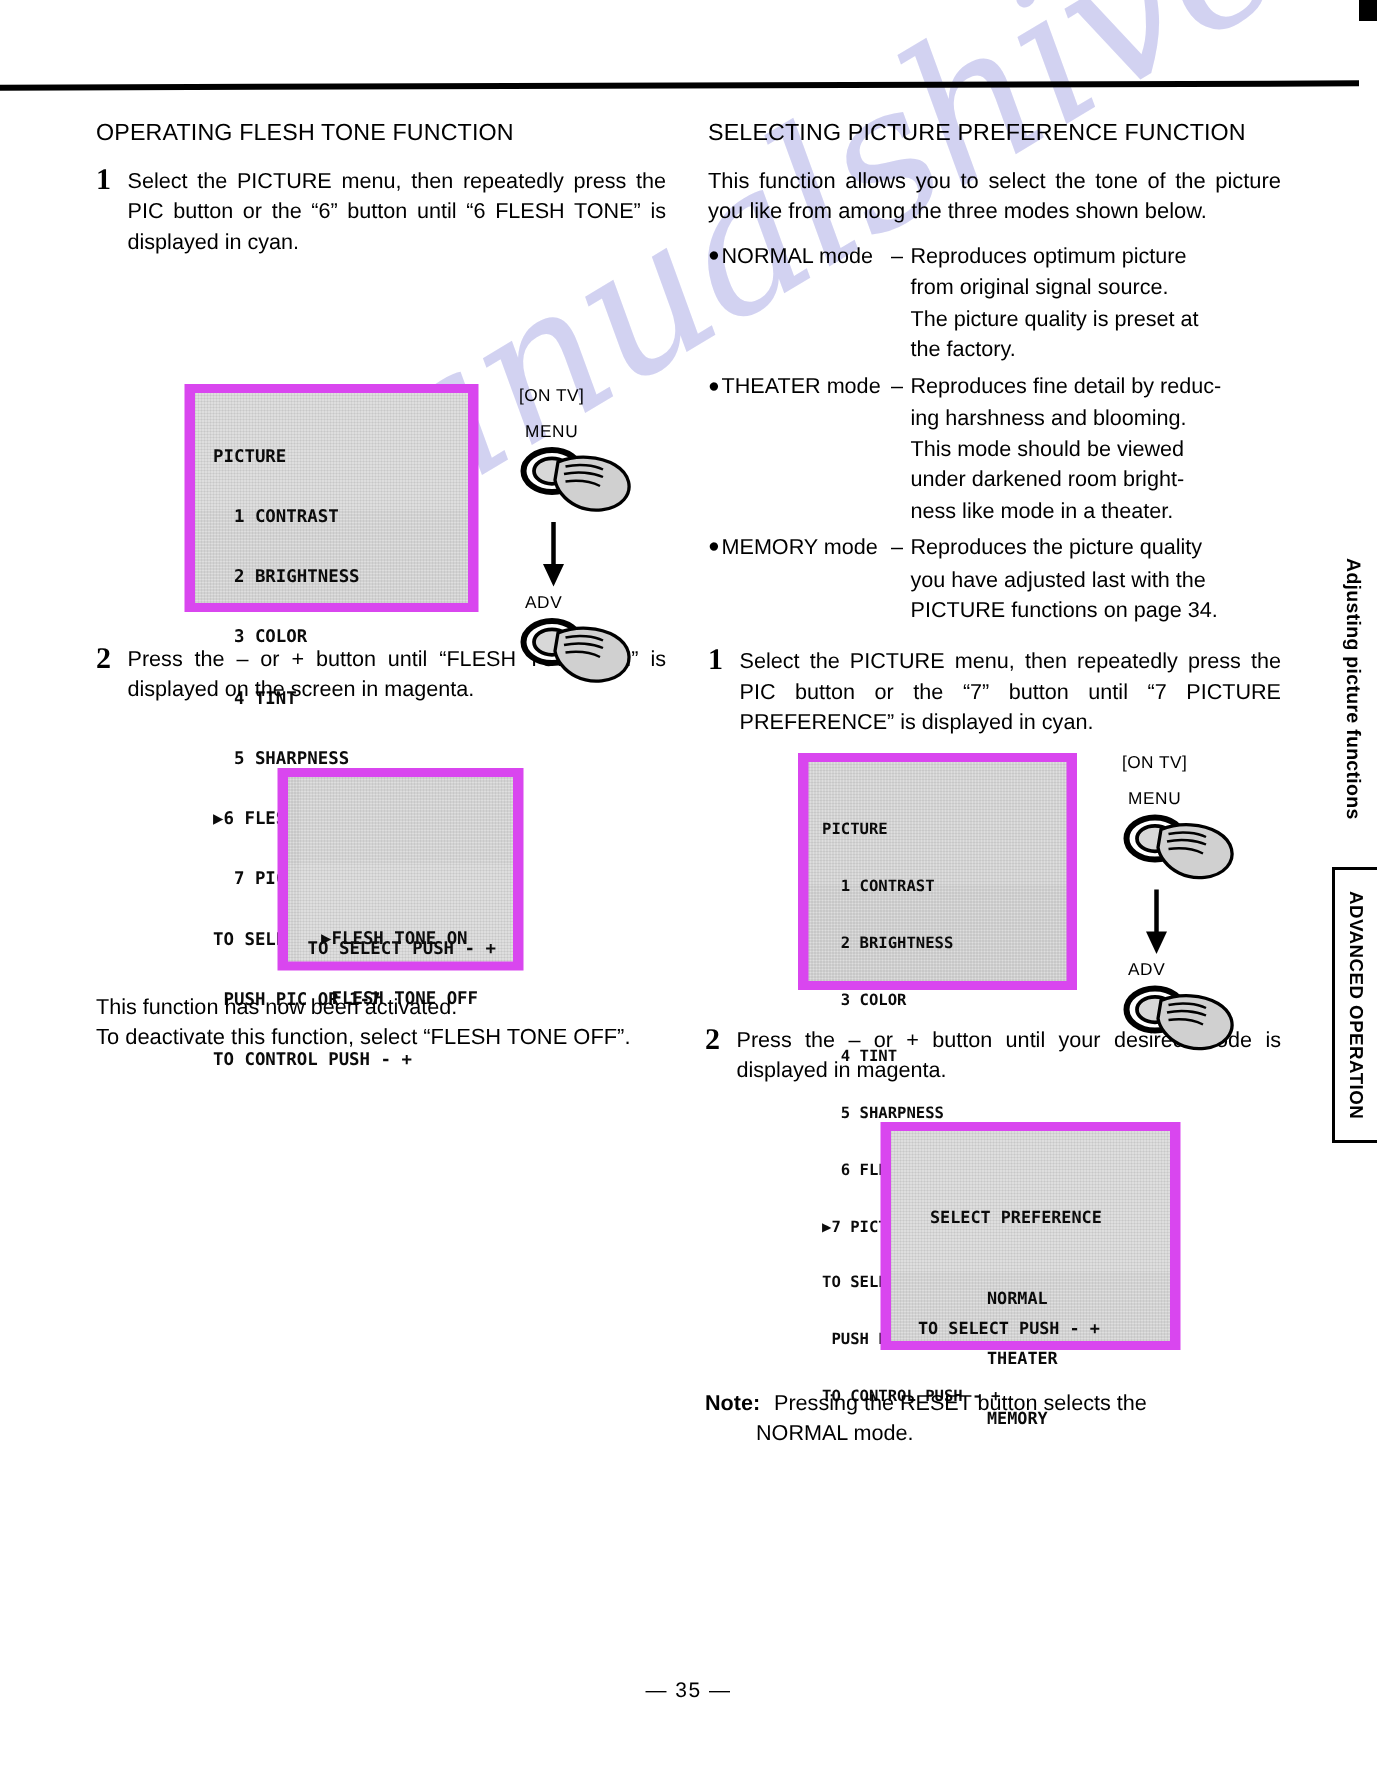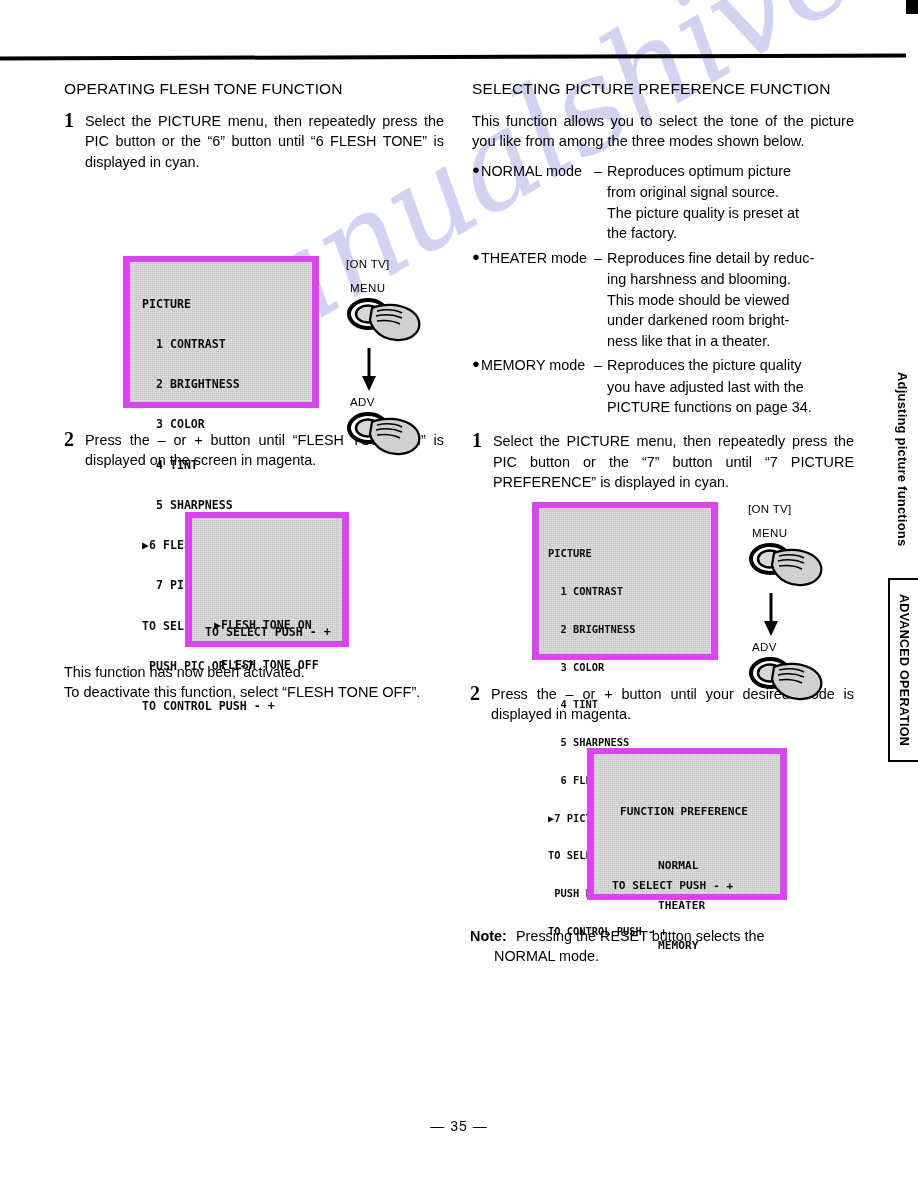--- a/index.html
+++ b/index.html
@@ -113,21 +113,21 @@
   .side-tab span{
     writing-mode:vertical-rl;
     font-size:12.5px;font-weight:bold;letter-spacing:.3px;white-space:nowrap;
   }
 
   
   .caption{font-size:14.4px;line-height:1.42;margin:0;}
   .note{display:flex;font-size:14.4px;line-height:1.42;}
   .note .nlabel{flex:0 0 46px;font-weight:bold;}
   .note .ntext{flex:1;text-align:justify;}
-  .note .ntext2{margin-left:24px;}
+  .note .ntext2{margin-left:34px;}
 
   .footer{
     position:absolute;left:0;right:0;top:1118px;text-align:center;
     font-size:14px;letter-spacing:1px;z-index:4;
     font-family:"Liberation Sans",sans-serif;
   }
 </style>
 </head>
 <body>
 
@@ -261,21 +261,21 @@
       <div class="mode-cont">
           <span class="pad"></span>
           <span class="mdesc">This mode should be viewed</span>
         </div>
       <div class="mode-cont">
           <span class="pad"></span>
           <span class="mdesc">under darkened room bright-</span>
         </div>
       <div class="mode-cont">
           <span class="pad"></span>
-          <span class="mdesc">ness like that in a theater.</span>
+          <span class="mdesc">ness like mode in a theater.</span>
         </div>
     </div>
 
     <div class="mode-group">
       <div class="mode-row">
         <span class="dot">●</span>
         <span class="mname">MEMORY mode</span>
         <span class="dash">–</span>
         <span class="mdesc">Reproduces the picture quality</span>
       </div>
@@ -347,21 +347,21 @@
 
   <div style="position:absolute;left:470px;top:684px;width:384px;z-index:4;">
     <div class="step" style="margin:0;">
       <span class="num">2</span>
       <p>Press the – or + button until your desired mode is displayed in magenta.</p>
     </div>
   </div>
 
   <div class="tv" style="position:absolute;left:572px;top:748px;width:200px;height:152px;z-index:4;">
     <div class="tv-inner">
-      <div class="osd" style="left:26px;top:51px;font-size:11.2px;line-height:13.4px;">FUNCTION PREFERENCE</div>
+      <div class="osd" style="left:26px;top:51px;font-size:11.2px;line-height:13.4px;">SELECT PREFERENCE</div>
       <div class="osd" style="left:64px;top:78px;font-size:11.2px;line-height:13.4px;">
         <div class="osd-line">NORMAL</div>
         <div class="osd-line">THEATER</div>
         <div class="osd-line">MEMORY</div>
       </div>
       <div class="osd" style="left:18px;top:125px;font-size:11.2px;line-height:13.4px;">TO SELECT PUSH - +</div>
     </div>
   </div>
 
   <div style="position:absolute;left:470px;top:926px;width:384px;z-index:4;">

